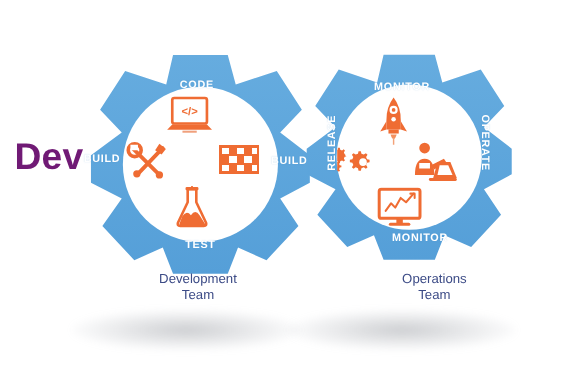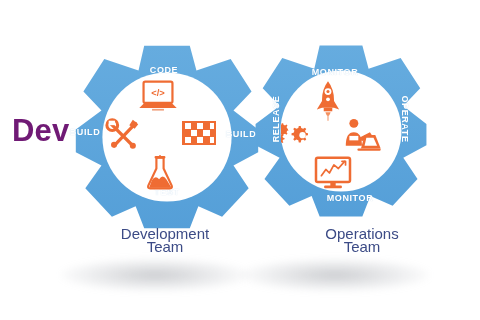--- a/index.html
+++ b/index.html
@@ -38,33 +38,33 @@
   .stage-label{
     position:absolute;color:#ffffff;font-weight:bold;
     font-size:9px;letter-spacing:.6px;white-space:nowrap;
     text-align:center;line-height:1;
     font-family:"Liberation Sans","DejaVu Sans",sans-serif;
     text-shadow:0 0 1px rgba(70,140,200,.35);
   }
   #label-code   {left:133px;top:66px; width:62px;}
   #label-build  {left:62px; top:128px;width:46px;}
   #label-plan   {left:219px;top:130px;width:44px;}
-  #label-test   {left:136px;top:188px;width:62px;}
+  #label-test   {left:136px;top:200px;width:62px;}
 
   #label-deploy {left:300px;top:68px; width:70px;}
   #label-release{left:249px;top:112px;width:60px;height:14px;
                  transform:rotate(-90deg);transform-origin:center center;}
   #label-operate{left:372px;top:112px;width:60px;height:14px;
                  transform:rotate(90deg);transform-origin:center center;}
   #label-monitor{left:314px;top:194px;width:72px;}
 
   
   .team-caption{
     position:absolute;text-align:center;color:#3c4b86;
-    font-size:15px;line-height:13px;white-space:pre-line;
+    font-size:11px;line-height:13px;white-space:pre-line;
     font-family:"Liberation Sans","DejaVu Sans",sans-serif;
   }
   #caption-dev{left:108px;top:227px;width:114px;}
   #caption-ops{left:305px;top:227px;width:114px;}
 
   
   .icon{position:absolute;}
   #icon-code    {left:137px;top:80px; width:42px;height:34px;}
   #icon-tools   {left:105px;top:118px;width:36px;height:34px;}
   #icon-plan    {left:181px;top:118px;width:36px;height:30px;}

